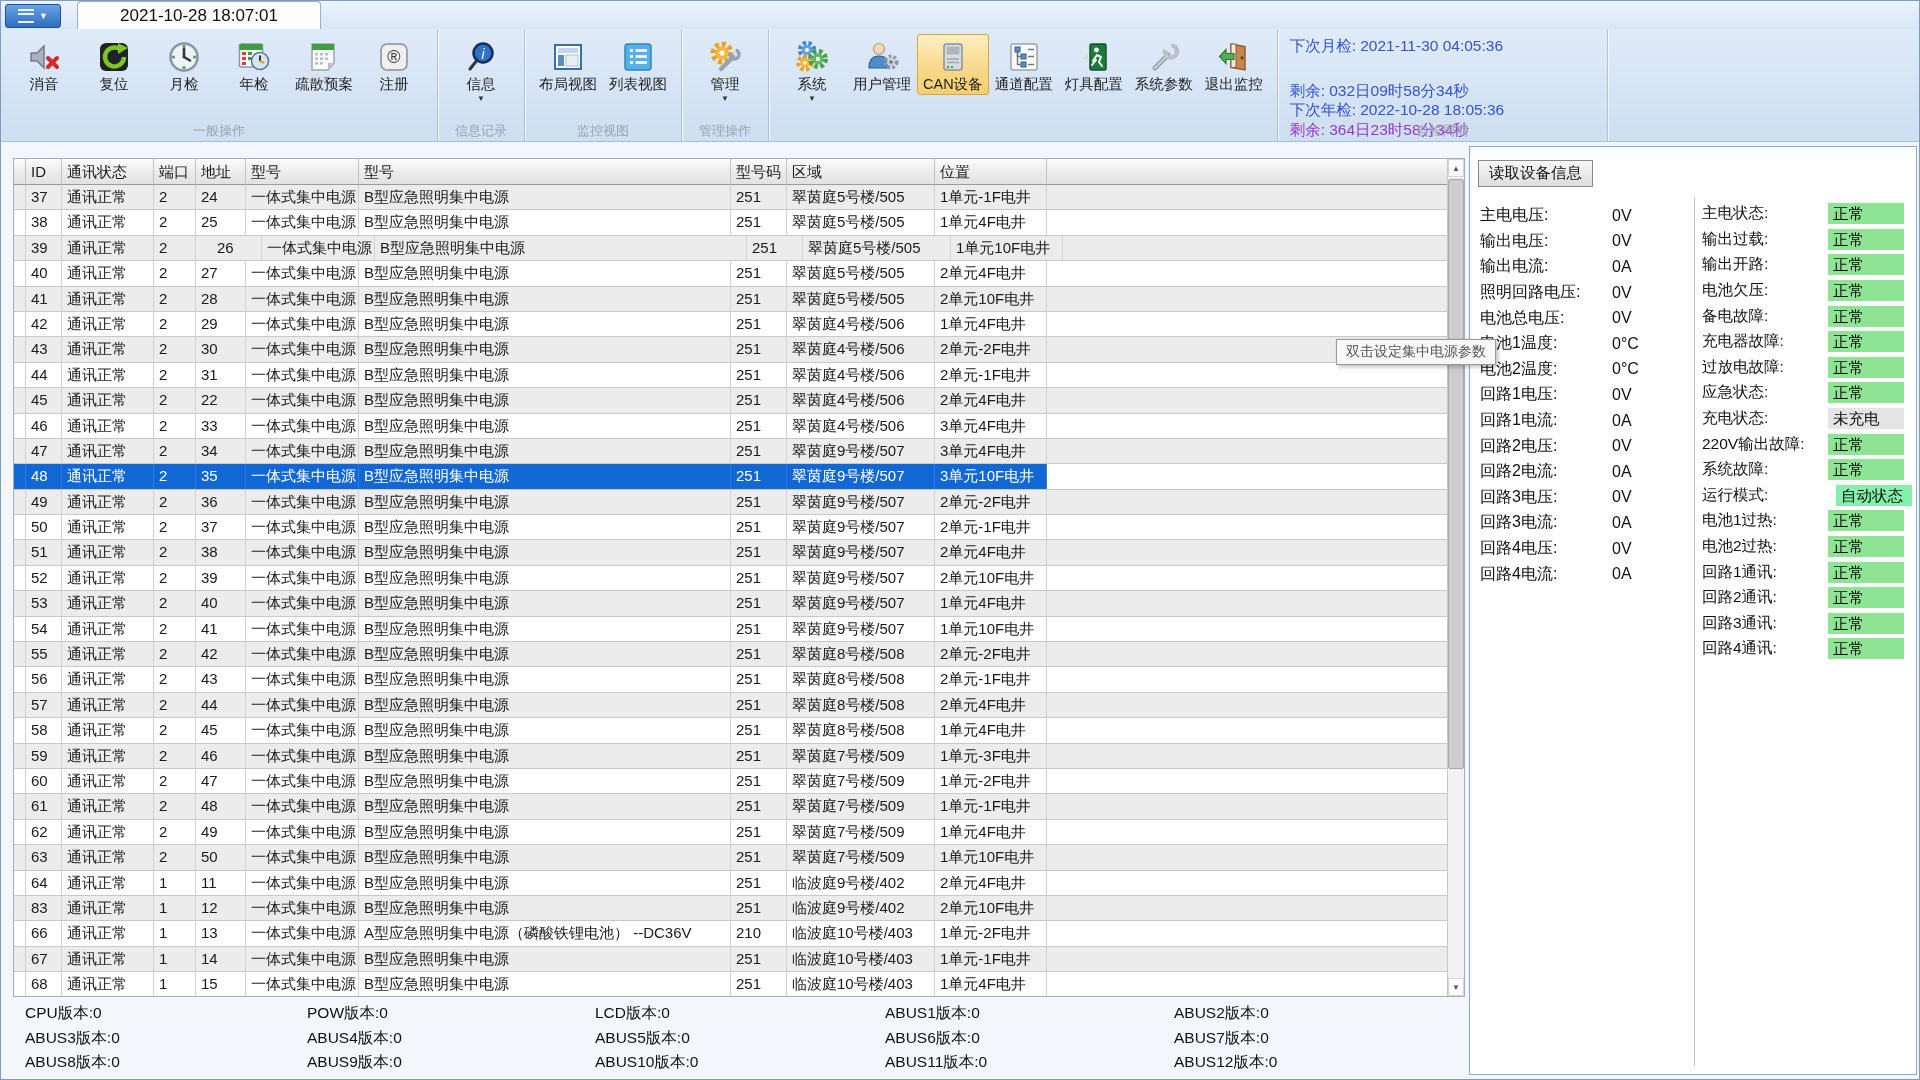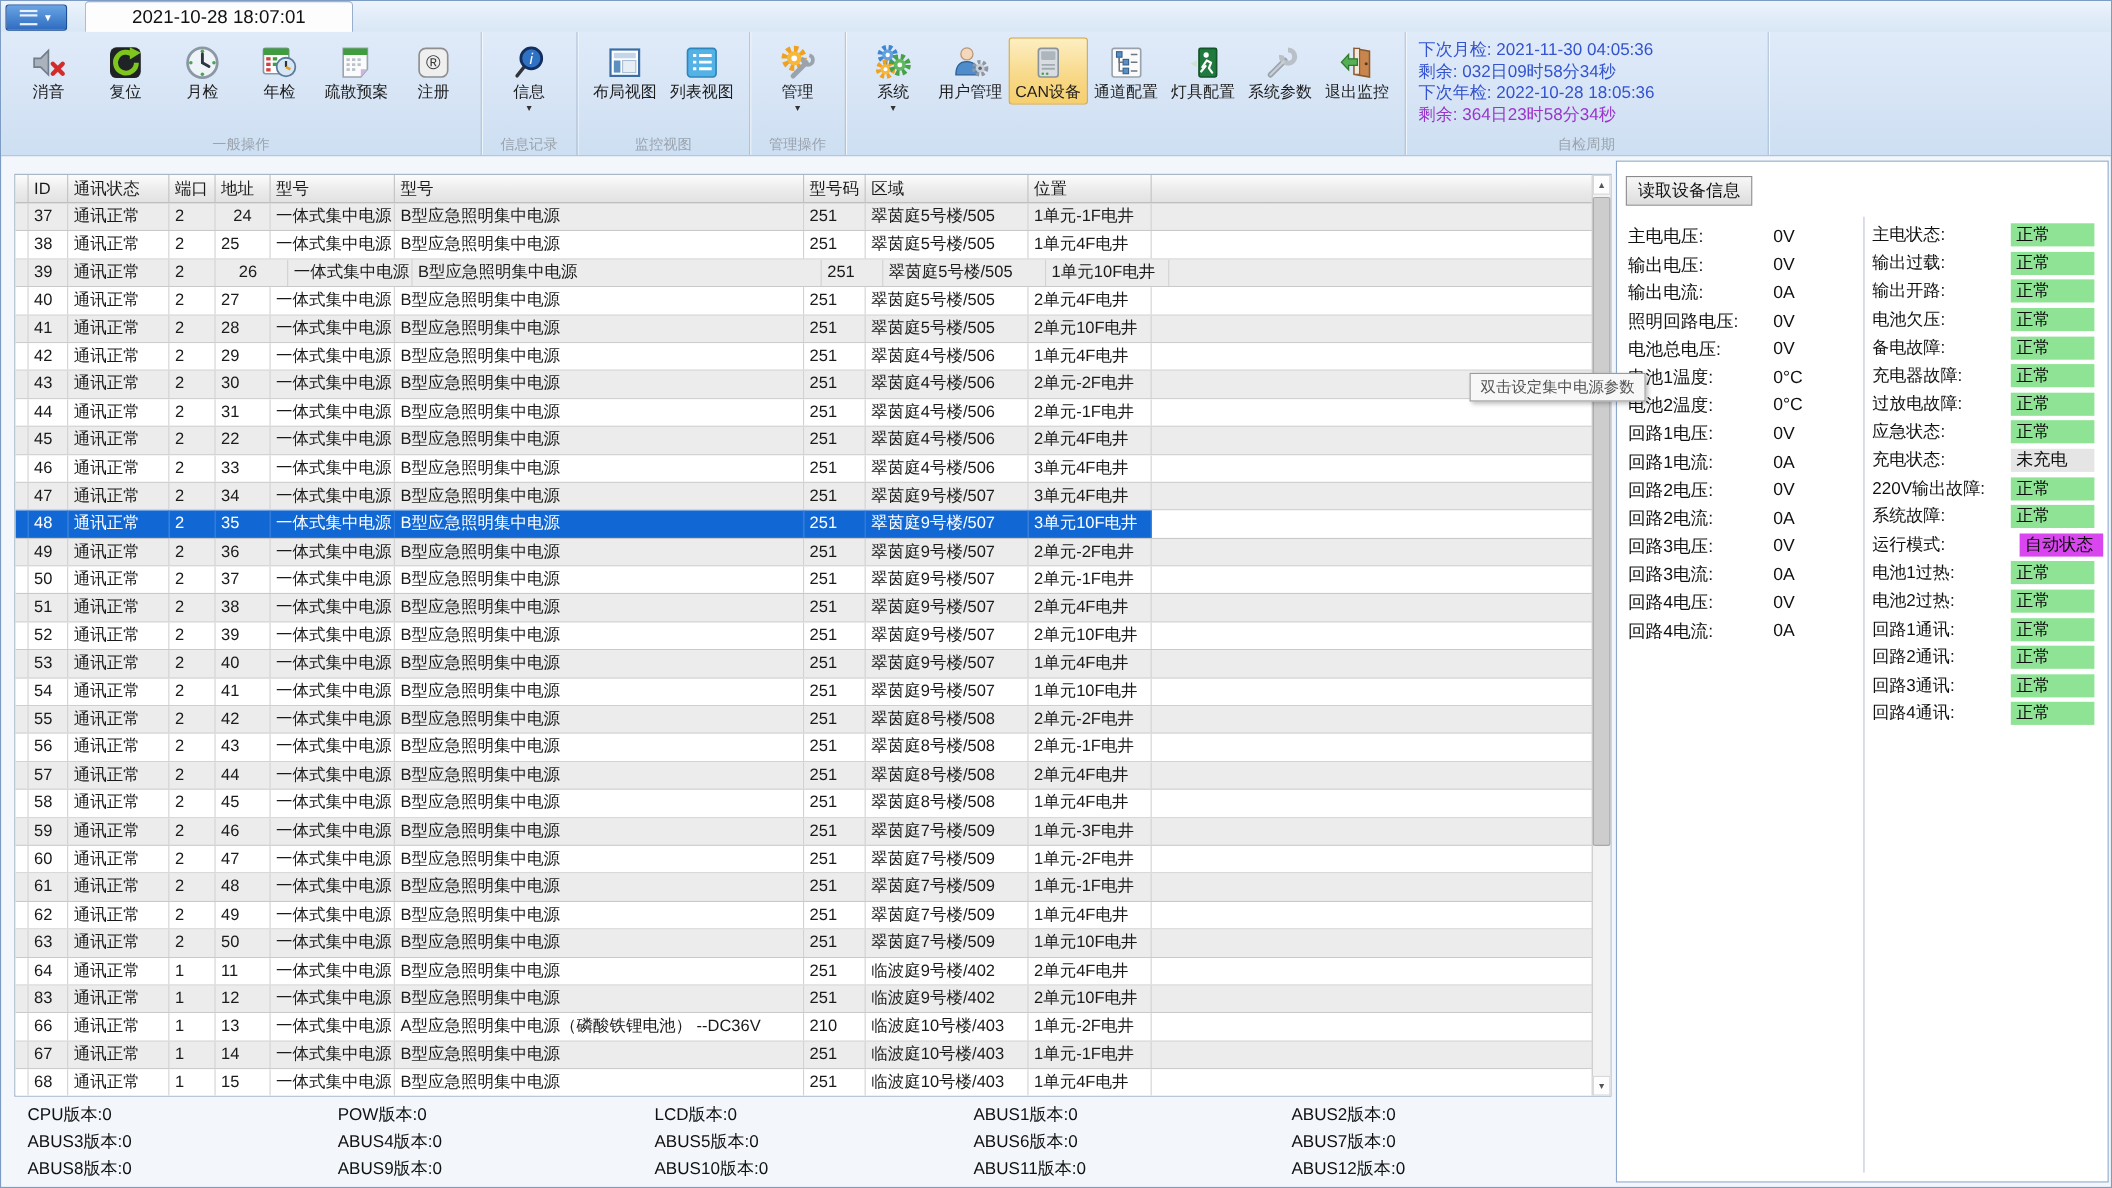--- a/index.html
+++ b/index.html
@@ -346,21 +346,21 @@
             </svg>
           </span>
           <span class="tlabel">退出监控</span>
         </div>
       </div>
     </div>
     <div class="rgroup" style="min-width: 330px;">
       <div class="rbody">
         <div class="sc-lines">
           <div class="sc-line" style="color: rgb(51, 83, 207);">下次月检: 2021-11-30 04:05:36</div>
-          <div class="sc-line" style="color: rgb(51, 83, 207);">剩余: 032日09时58分34秒</div>
+          <div class="sc-line" style="color: rgb(51, 83, 207); margin-top: 25px;">剩余: 032日09时58分34秒</div>
           <div class="sc-line" style="color: rgb(51, 83, 207);">下次年检: 2022-10-28 18:05:36</div>
           <div class="sc-line" style="color: rgb(154, 53, 204);">剩余: 364日23时58分34秒</div>
         </div>
       </div>
       <div class="rlabel">自检周期</div>
     </div>
   </div>
 
 <div id="grid">
   <div id="gridinner">
@@ -375,21 +375,21 @@
         <div class="hcell" style="width: 56px;">型号码</div>
         <div class="hcell" style="width: 148px;">区域</div>
         <div class="hcell" style="width: 112px;">位置</div>
         <div class="hcell filler" style="flex: 1 1 0%;"></div>
       </div>
       <div class="trow odd">
         <div class="tcell" style="width: 12px;"></div>
         <div class="tcell" style="width: 36px;">37</div>
         <div class="tcell" style="width: 92px;">通讯正常</div>
         <div class="tcell" style="width: 42px;">2</div>
-        <div class="tcell" style="width: 50px; text-align: center;">24</div>
+        <div class="tcell" style="width: 50px;">24</div>
         <div class="tcell" style="width: 113px;">一体式集中电源</div>
         <div class="tcell" style="width: 372px;">B型应急照明集中电源</div>
         <div class="tcell" style="width: 56px;">251</div>
         <div class="tcell" style="width: 148px;">翠茵庭5号楼/505</div>
         <div class="tcell" style="width: 112px;">1单元-1F电井</div>
         <div class="tcell filler" style="flex: 1 1 0%;"></div>
       </div>
       <div class="trow">
         <div class="tcell" style="width: 12px;"></div>
         <div class="tcell" style="width: 36px;">38</div>
@@ -908,21 +908,21 @@
       <div class="s-row">
         <span class="s-label">220V输出故障:</span>
         <span class="s-badge" style="background: rgb(142, 227, 148);">正常</span>
       </div>
       <div class="s-row">
         <span class="s-label">系统故障:</span>
         <span class="s-badge" style="background: rgb(142, 227, 148);">正常</span>
       </div>
       <div class="s-row">
         <span class="s-label">运行模式:</span>
-        <span class="s-badge" style="background: #d946ef; margin-left: 36px;">自动状态</span>
+        <span class="s-badge" style="background: #86efac; margin-left: 36px;">自动状态</span>
       </div>
       <div class="s-row">
         <span class="s-label">电池1过热:</span>
         <span class="s-badge" style="background: rgb(142, 227, 148);">正常</span>
       </div>
       <div class="s-row">
         <span class="s-label">电池2过热:</span>
         <span class="s-badge" style="background: rgb(142, 227, 148);">正常</span>
       </div>
       <div class="s-row">

